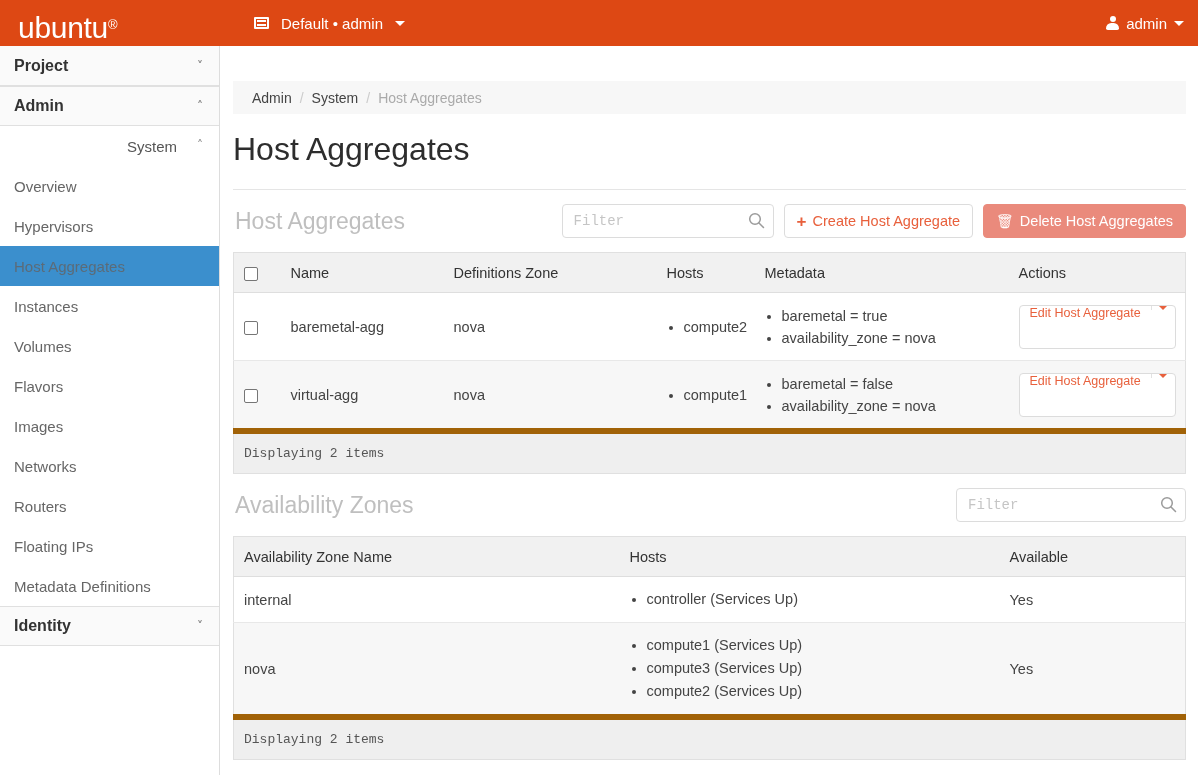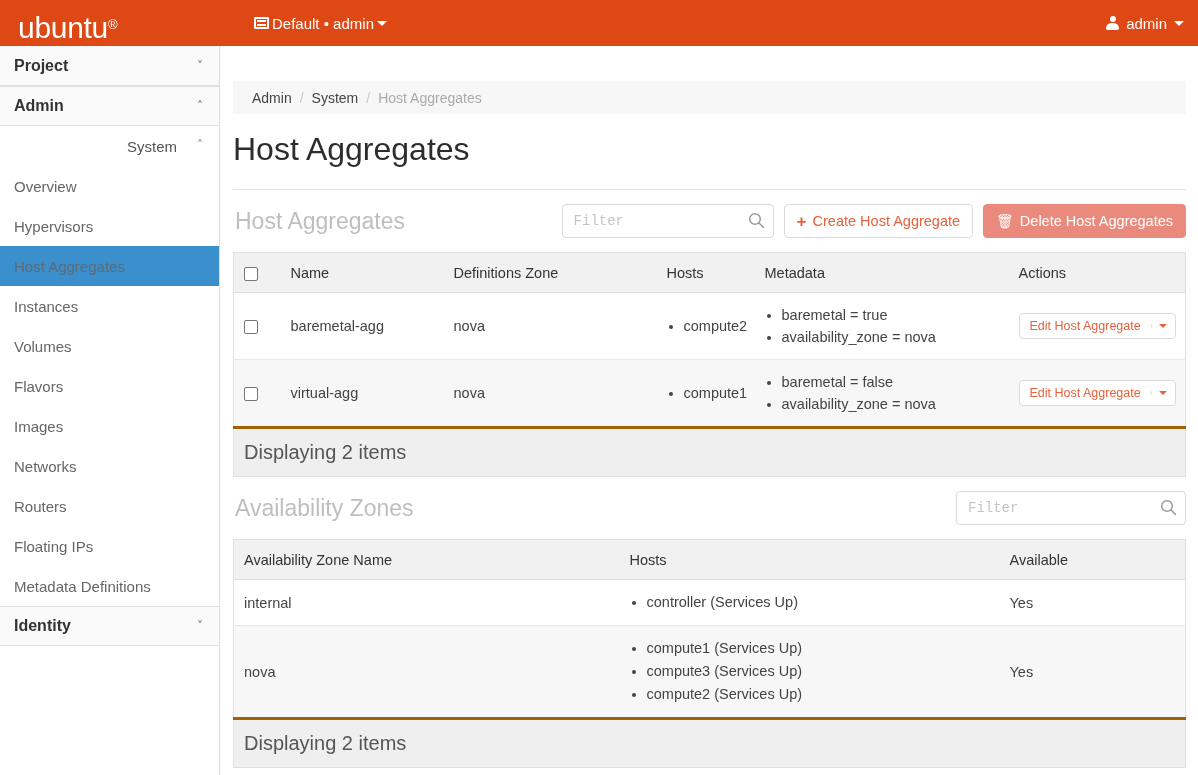--- a/index.html
+++ b/index.html
@@ -23,21 +23,21 @@
     position: absolute; left: 18px; top: 4px;
     font-size: 30px; font-weight: 300; color: #ffffff;
     letter-spacing: -0.3px; line-height: 38px;
     font-family: "Liberation Sans", sans-serif;
   }
   .brand .reg {
     font-size: 13px; vertical-align: super; position: relative; top: 2px;
   }
   .ctx-switch {
     position: absolute; left: 248px; top: 0; height: 46px;
-    display: flex; align-items: center; gap: 3px;
+    display: flex; align-items: center; gap: 12px;
     color: #ffffff; font-size: 15px; cursor: pointer;
     padding: 0 6px;
   }
   .ctx-switch .list-icon {
     width: 15px; height: 12px; border: 2px solid #ffffff; border-radius: 1px;
     display: inline-block; position: relative; flex: none;
   }
   .ctx-switch .list-icon::before {
     content: ""; position: absolute; left: 1px; right: 1px; top: 1px;
     height: 2px; background: #ffffff;
@@ -198,40 +198,40 @@
   table.dt tbody td {
     border-top: 1px solid #e8e8e8;
     font-size: 14.5px; color: #444444;
     padding: 11px 10px;
     vertical-align: middle;
     background: #ffffff;
   }
   table.dt tbody tr.alt td { background: #f7f7f7; }
   table.dt tfoot td {
     background: #efefef;
-    border-top: 3px solid #a16207;
-    font-size: 20px; color: #555555;
-    padding: 12px 10px; height: 42px;
+    border-top: 6px solid #a16207;
+    font-size: 13px; color: #555555;
+    padding: 12px 10px; height: 42px; font-family: Liberation Mono, monospace;
   }
   .cbx {
     width: 14px; height: 14px; border: 1px solid #767676;
     border-radius: 2px; background: #ffffff; display: inline-block;
     cursor: pointer; vertical-align: middle;
   }
   ul.bul {
     margin: 0; padding-left: 17px; list-style: disc;
   }
   ul.bul li { line-height: 22px; }
   ul.bul.tight li { line-height: 23px; }
 
   .action-cell { padding-right: 10px !important; }
   .btn-group {
-    display: inline-flex; align-items: center;
+    display: inline-flex; align-items: flex-start;
     border: 1px solid #dcdcdc; border-radius: 4px; overflow: hidden;
-    background: #ffffff; height: 26px;
+    background: #ffffff; height: 44px;
   }
   .btn-group .main-act {
     padding: 0 10px; display: flex; align-items: center;
     font-size: 12.5px; color: #e8603c; cursor: pointer;
     white-space: nowrap;
   }
   .btn-group .split {
     width: 24px; display: flex; align-items: center; justify-content: center;
     border-left: 1px solid #e2e2e2; cursor: pointer;
   }

